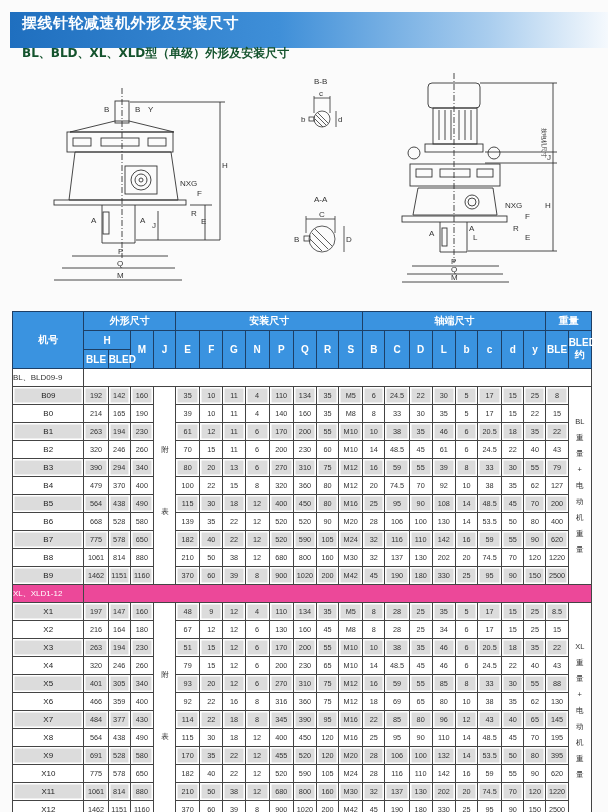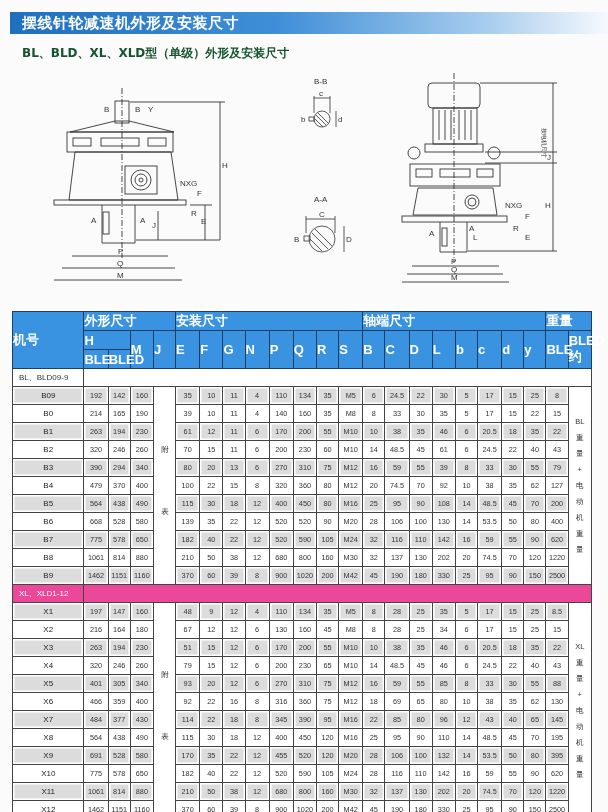--- a/index.html
+++ b/index.html
@@ -1,52 +1,52 @@
 <!DOCTYPE html>
 <html><head>
 <meta charset="utf-8">
 <style>
   html, body { margin: 0; padding: 0; }
   body {
     width: 608px; height: 812px; background: #fbfbfb; position: relative; overflow: hidden;
     font-family: "DejaVu Sans", "Liberation Sans", sans-serif; color: #222;
   }
   .banner {
-    position: absolute; left: 10px; top: 12px; width: 598px; height: 22px;
+    position: absolute; left: 10px; top: 12px; width: 598px; height: 36px;
     background: linear-gradient(90deg, #1f6fbf 0%, #3f8fd8 45%, #a9cdee 80%, #f5f9fd 100%);
     text-align: right;
   }
   .banner-title {
     position: absolute; left: 12px; top: 2px; color: #fff; font-size: 15px; font-weight: bold; letter-spacing: 0.5px;
   }
   .subtitle {
     position: absolute; left: 22px; top: 45px; font-size: 12px; font-weight: bold; color: #14532d;
   }
   .drawings { position: absolute; left: 0; top: 68px; width: 608px; height: 232px; }
   .drawings svg { position: absolute; }
   .label-txt { font-family: "Liberation Sans", sans-serif; font-size: 8px; fill: #333; }
 
   table.spec {
     position: absolute; left: 12px; top: 311px; width: 580px;
     border-collapse: collapse; table-layout: fixed; font-size: 7.3px;
     font-family: "Liberation Sans", sans-serif;
     border: 1.5px solid #333;
   }
   table.spec th {
-    background: #3a93e0; color: #fff; font-weight: bold; text-align: left;
-    border: 1.2px solid #1d3f66; padding: 0; height: 18px; font-size: 13px;
+    background: #3a93e0; color: #fff; font-weight: bold; text-align: center;
+    border: 1.2px solid #1d3f66; padding: 0; height: 18px; font-size: 10px;
   }
   table.spec td {
     text-align: center; border: 1.2px solid #444; padding: 0; height: 17px; color: #333;
     background: #fff;
   }
   table.spec tr.shade td.v { background: #dcdcdc; box-shadow: inset 0 0 0 1.5px #fff; }
   table.spec td.model { font-size: 8px; color: #222; }
   table.spec tr.shade td.model { background: #dcdcdc; box-shadow: inset 0 0 0 1.5px #fff; }
-  table.spec td.group { text-align: left; padding-left: 6px; font-size: 8px; height: 15px; }
+  table.spec td.group { text-align: left; font-size: 8px; height: 15px; }
   table.spec tr.group-blue td { background: #ec4899; color: #fff; }
   table.spec td.note { font-size: 7.5px; line-height: 16px; vertical-align: middle; background: #fff; }
   table.spec td.wt { font-size: 7.5px; line-height: 16px; background: #fff; }
 </style>
 </head>
 <body>
 
 <div class="banner">
   <span class="banner-title">摆线针轮减速机外形及安装尺寸</span>
 </div>

